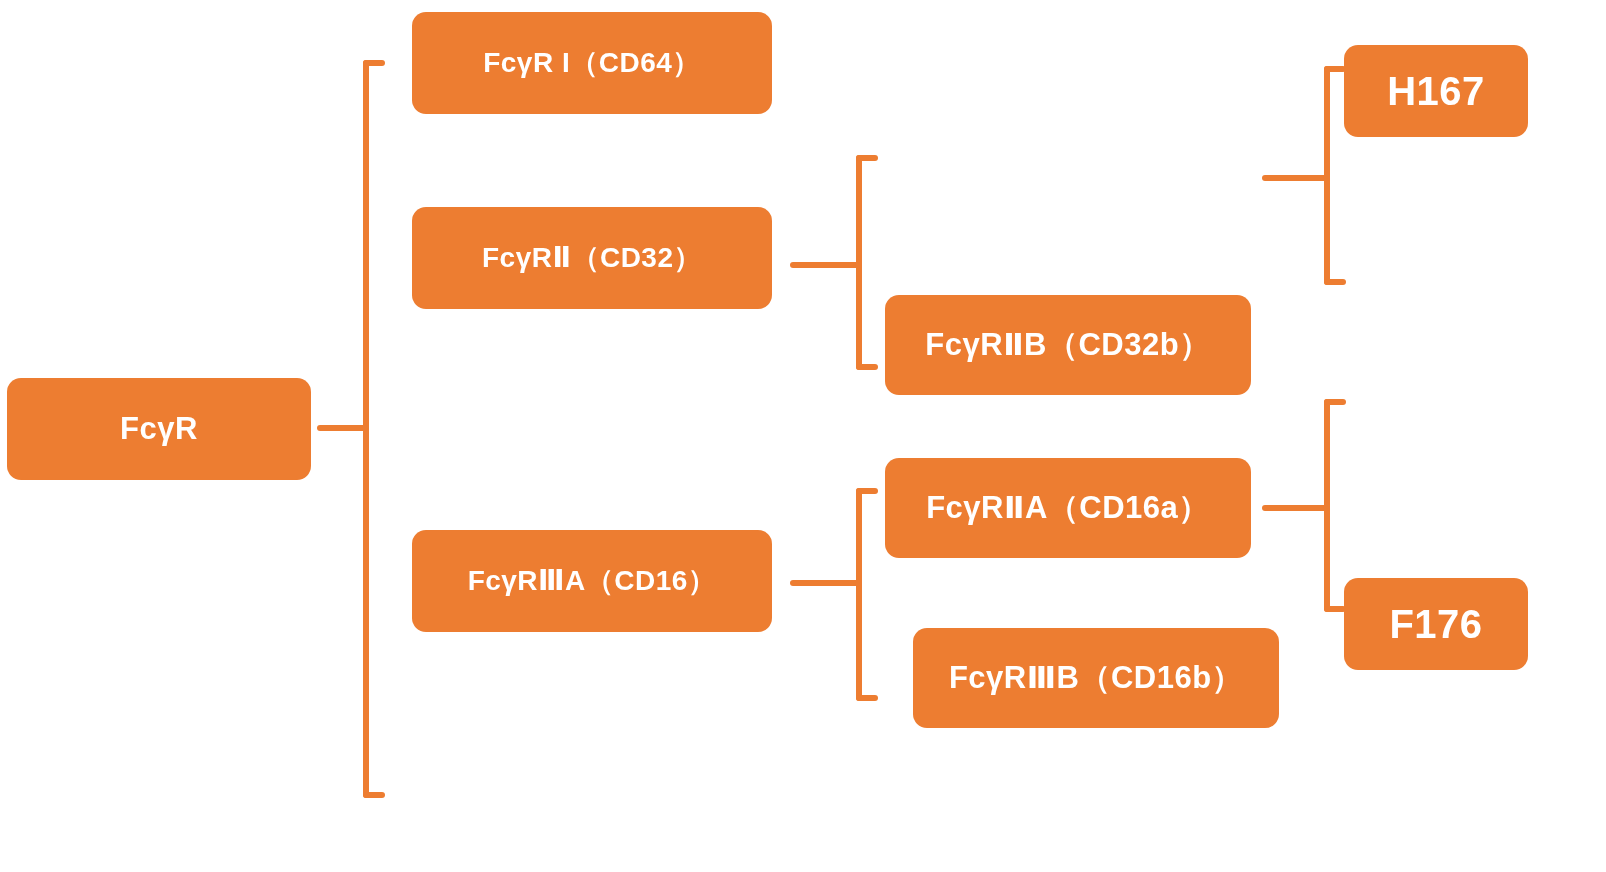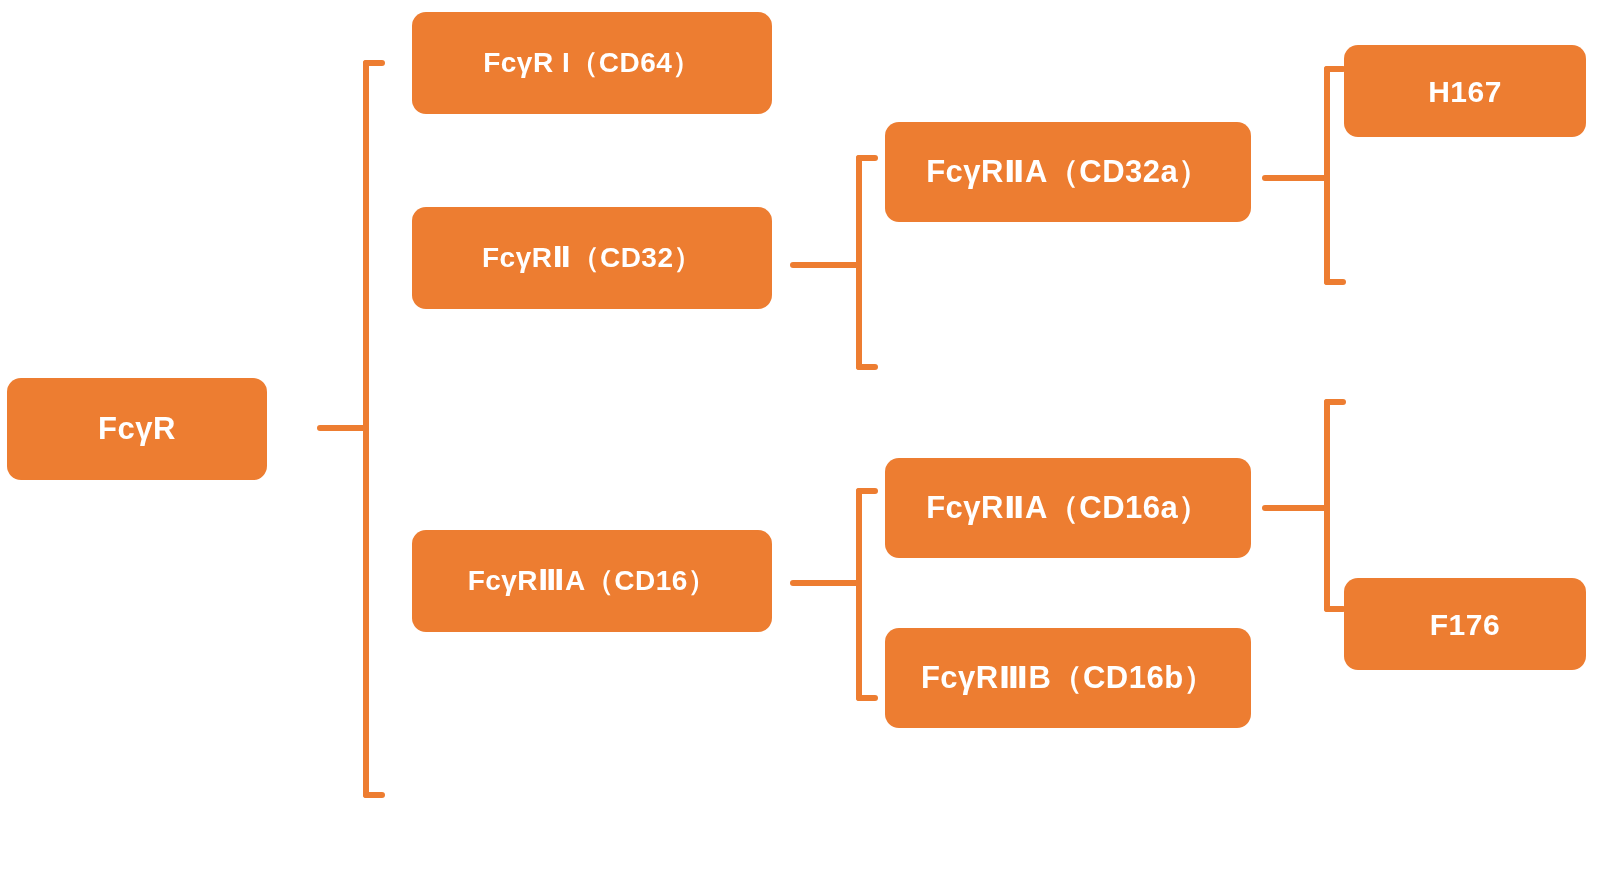--- a/index.html
+++ b/index.html
@@ -27,47 +27,47 @@
     display: flex;
     align-items: center;
     justify-content: center;
     text-align: center;
     letter-spacing: 0.5px;
     line-height: 1.1;
     user-select: none;
   }
   
   .n-root {
-    left: 7px;  top: 378px;  width: 260px;  height: 102px;
+    left: 7px;  top: 378px;  width: 304px;  height: 102px;
     font-size: 31px;
   }
   
   .n-l2 {
     left: 412px;  width: 360px;  height: 102px;
     font-size: 28px;
   }
   .n-fcgr1  { top: 12px; }
   .n-fcgr2  { top: 207px; text-align: center; }
   .n-fcgr3  { top: 530px; }
   .n-fcrn   { top: 742px; }
 
   
   .n-l3 {
     left: 885px;  width: 366px;  height: 100px;
     font-size: 31px;
   }
   .n-cd32a { top: 122px; }
   .n-cd32b { top: 295px; }
   .n-cd16a { top: 458px; }
-  .n-cd16b { top: 628px; }
+  .n-cd16b { top: 628px; margin-left: 28px; }
 
   
   .n-l4 {
-    left: 1344px;  width: 242px;  height: 92px;
-    font-size: 30px;
+    left: 1344px;  width: 184px;  height: 92px;
+    font-size: 40px;
   }
   .n-h167 { top: 45px; }
   .n-r167 { top: 209px; }
   .n-v176 { top: 383px; }
   .n-f176 { top: 578px; }
 
   
   .conn {
     position: absolute;
     background: #ED7D31;
@@ -135,20 +135,20 @@
   <div class="conn v-line b5-spine"></div>
   <div class="conn cap    b5-top"></div>
   <div class="conn cap    b5-bot"></div>
 
   <div class="node n-root">FcγR</div>
 
   <div class="node n-l2 n-fcgr1">FcγR I（CD64）</div>
   <div class="node n-l2 n-fcgr2">FcγRⅡ（CD32）</div>
   <div class="node n-l2 n-fcgr3">FcγRⅢA（CD16）</div>
 
-  <div class="node n-l3 n-cd32a">FcγRⅡA（CD32a）</div>
+  <div class="node n-l3 n-cd32b">FcγRⅡB（CD32b）</div>
   <div class="node n-l3 n-cd16a">FcγRⅡA（CD16a）</div>
   <div class="node n-l3 n-cd16b">FcγRⅢB（CD16b）</div>
 
   <div class="node n-l4 n-h167">H167</div>
   <div class="node n-l4 n-f176">F176</div>
 
 </div>
 
 </body></html>

